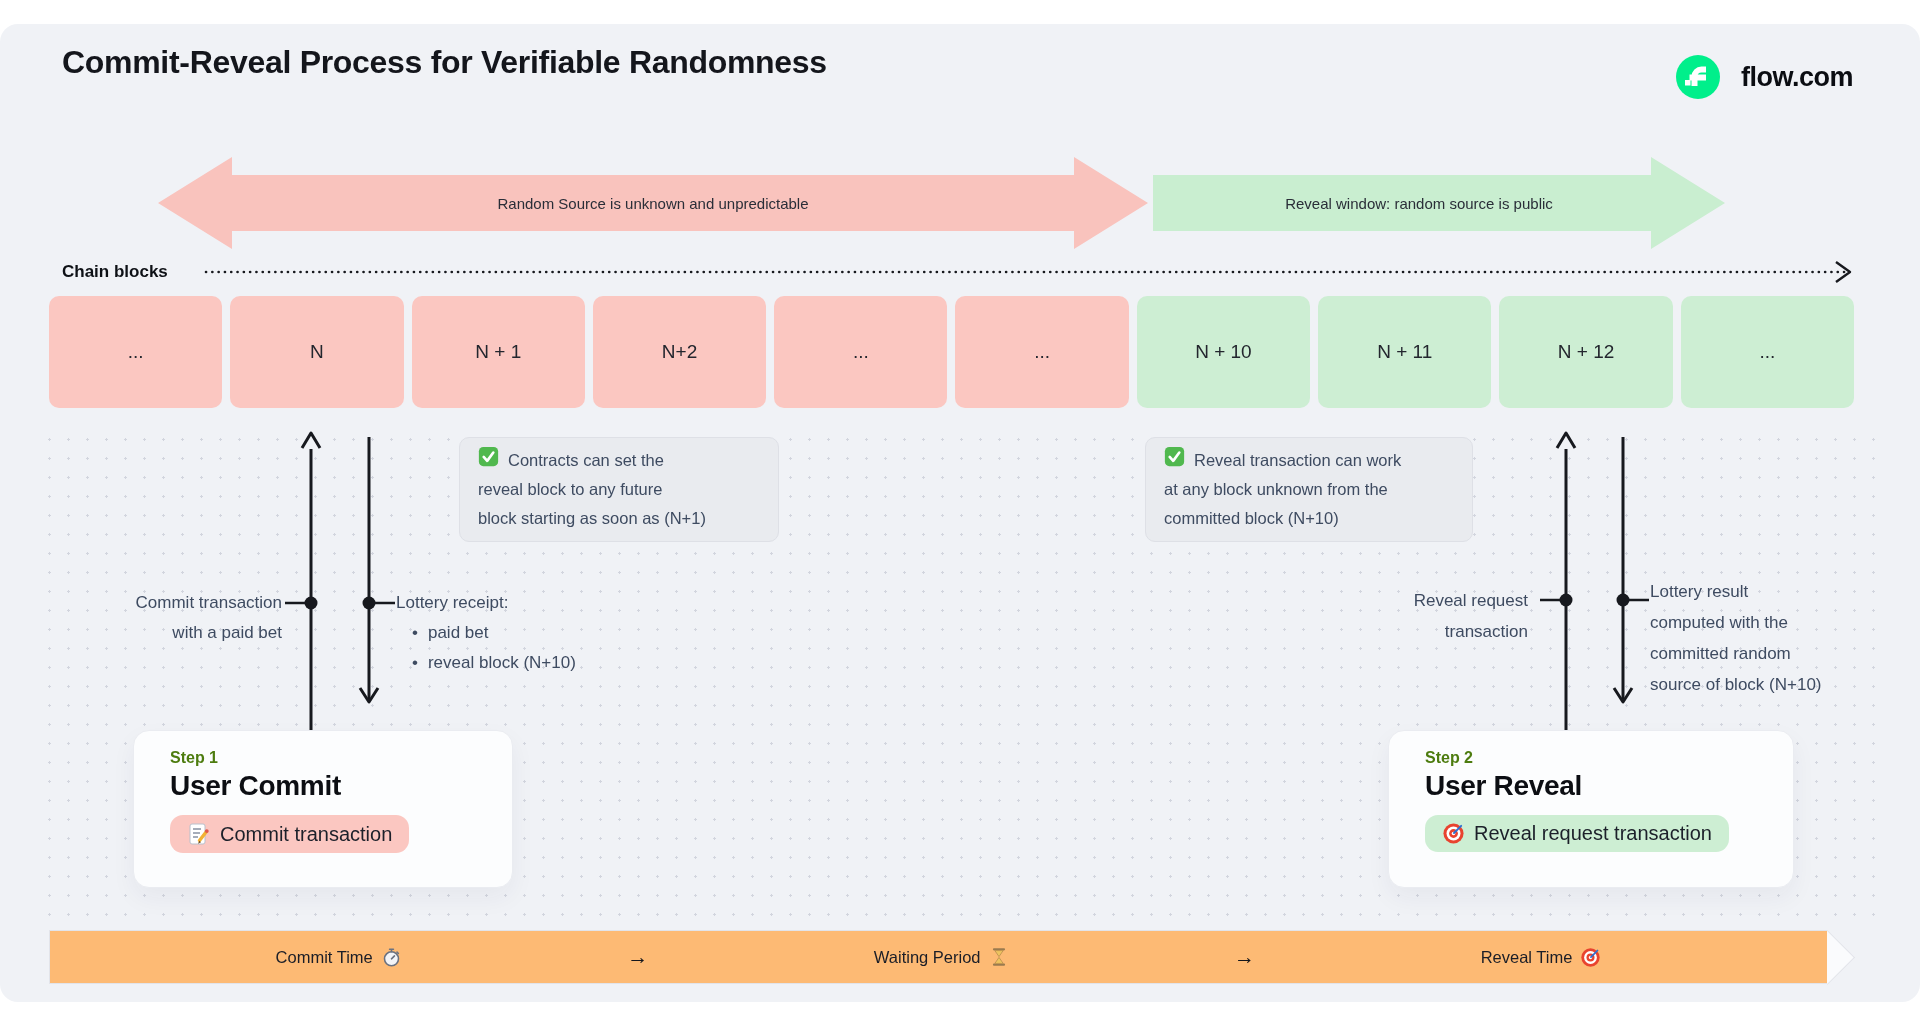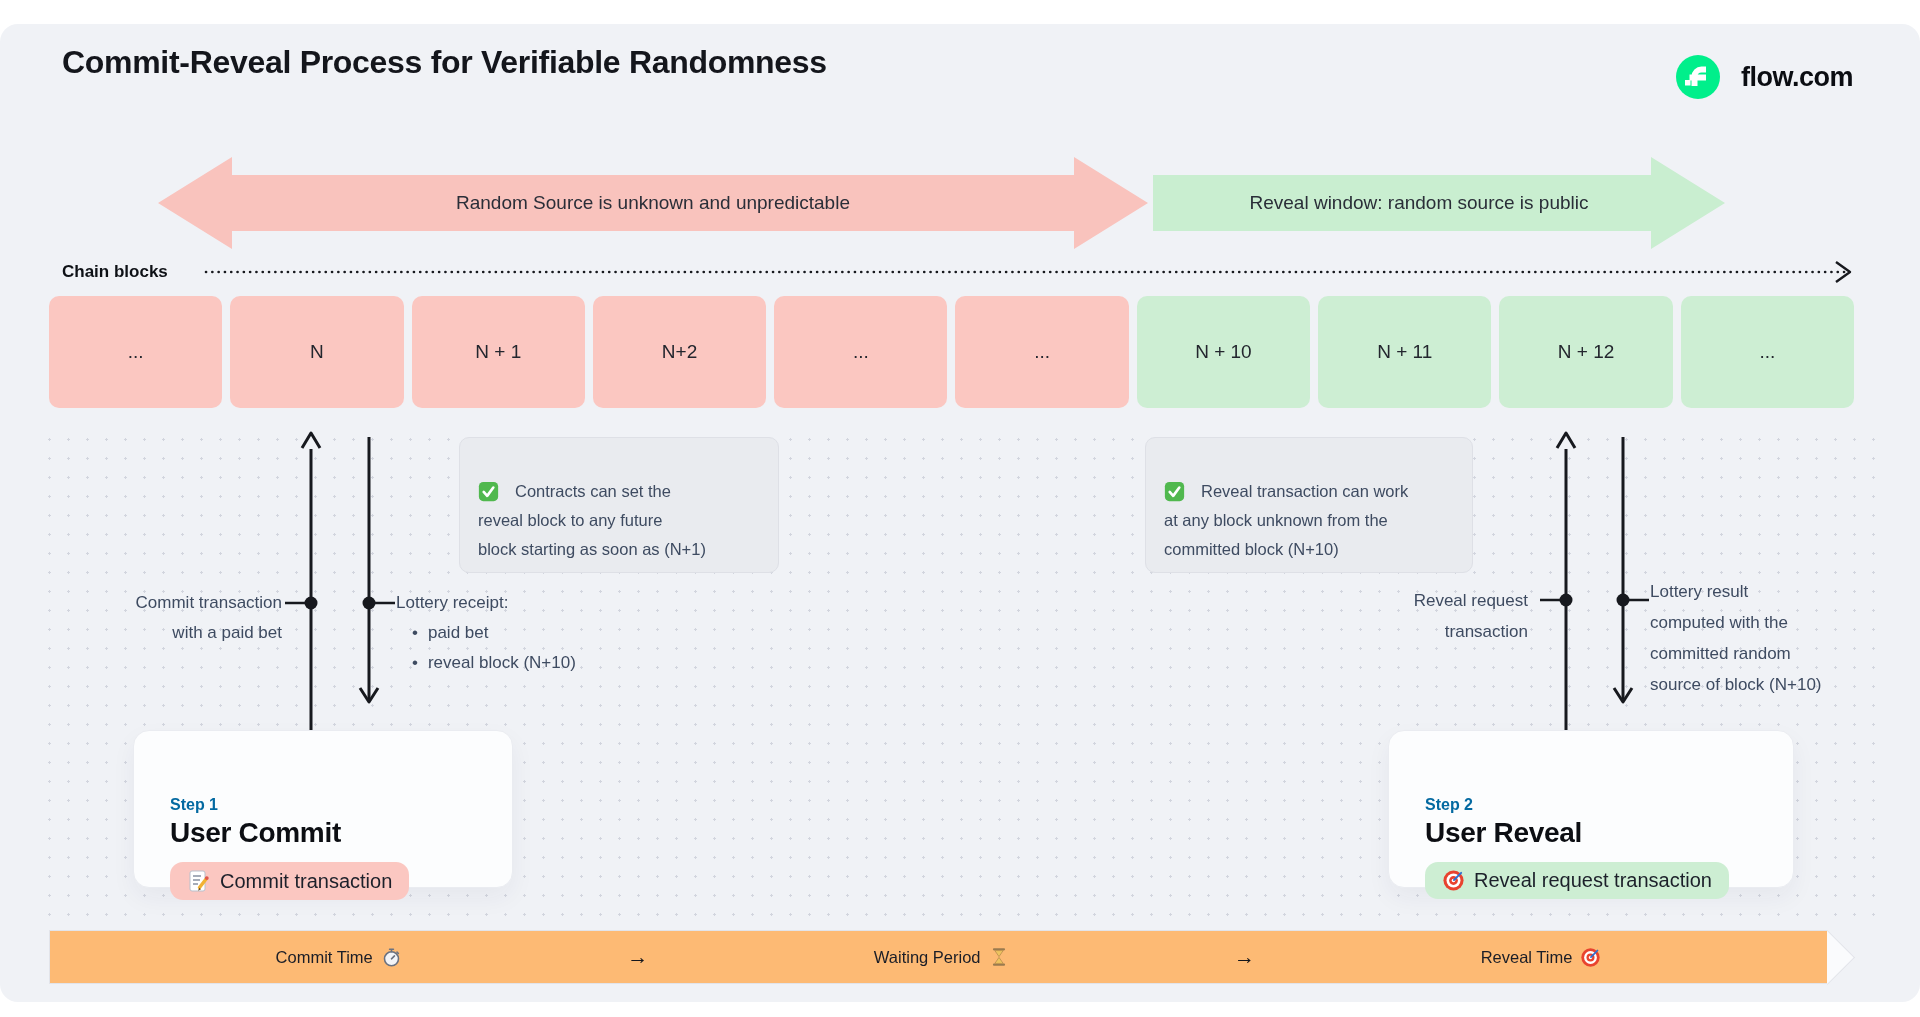--- a/index.html
+++ b/index.html
@@ -8,55 +8,55 @@
   #board{position:absolute;left:0;top:24px;width:1920px;height:978px;background:#f0f2f6;border-radius:18px;z-index:0;}
   #dots{position:absolute;left:40px;top:430px;width:1845px;height:495px;z-index:1;
         background-image:radial-gradient(#d2d5de 1.2px, transparent 1.3px);
         background-size:19px 19px;}
   .abs{position:absolute;z-index:3;}
   
   .title{left:62px;top:44px;font-size:32px;font-weight:600;letter-spacing:-0.3px;color:#14161c;}
   .brand{left:1676px;top:55px;display:flex;align-items:center;gap:21px;}
   .brand-name{font-size:27px;font-weight:800;color:#0b0d12;letter-spacing:-0.5px;}
   
-  .band{display:flex;align-items:center;justify-content:center;font-size:19px;color:#2a2e38;}
+  .band{display:flex;align-items:center;justify-content:center;font-size:15px;color:#2a2e38;}
   .band-red{left:158px;top:157px;width:990px;height:92px;background:var(--band_red,#f9c3bd);
     clip-path:polygon(0px 46px,74px 0px,74px 18px,916px 18px,916px 0px,990px 46px,916px 92px,916px 74px,74px 74px,74px 92px);}
   .band-green{left:1153px;top:157px;width:572px;height:92px;background:var(--band_green,#c9eed0);
     clip-path:polygon(0px 18px,498px 18px,498px 0px,572px 46px,498px 92px,498px 74px,0px 74px);}
   
   .chain-label{left:62px;top:262px;font-size:17px;font-weight:700;color:#0e1116;}
   .blocks{left:49px;top:296px;width:1805px;display:flex;gap:8px;}
   .block{flex:1 1 0;height:112px;border-radius:10px;display:flex;align-items:center;justify-content:center;
          font-size:19px;color:#23262e;}
   .block.red{background:var(--red_block,#fbc7c1);}
   .block.green{background:var(--green_block,#cdeed3);}
   
   .note{background:#e9ebef;border:1px solid #dee0e6;border-radius:10px;padding:8px 18px;
         font-size:16.5px;line-height:29px;color:#3e4b61;}
   .note span{display:block;}
-  .note .first{display:flex;align-items:center;gap:16px;margin-top:31px;}
+  .note .first{display:flex;gap:9px;}
   .note-1{left:459px;top:437px;width:282px;}
   .note-2{left:1145px;top:437px;width:290px;}
   
   .ann{font-size:17px;color:#3e4b61;}
   .ann div{line-height:30px;}
   .ann-commit{left:60px;top:588px;width:222px;text-align:right;}
   .ann-receipt{left:396px;top:588px;}
   .ann-receipt .bullet{display:flex;gap:10px;padding-left:16px;}
   .ann-reveal{left:1320px;top:585px;width:208px;text-align:right;}
   .ann-reveal div{line-height:31px;}
   .ann-result{left:1650px;top:576px;}
   .ann-result div{line-height:31px;}
   
   .card{background:#fcfdfe;border:1px solid #eaecf1;border-radius:16px;box-shadow:0 10px 24px rgba(30,40,70,0.05);
         padding:18px 0 0 36px;box-sizing:border-box;}
   .card-1{left:133px;top:730px;width:380px;height:158px;}
   .card-2{left:1388px;top:730px;width:406px;height:158px;}
-  .eyebrow{font-size:16px;font-weight:700;color:#0369a1;margin-top:47px;}
+  .eyebrow{font-size:16px;font-weight:700;color:#4d7c0f;}
   .card-title{font-size:28px;font-weight:800;color:#0c0e13;margin-top:3px;letter-spacing:-0.3px;}
   .pill{display:inline-flex;align-items:center;gap:9px;margin-top:13px;border-radius:13px;
         padding:7px 17px;font-size:20px;font-weight:500;color:#1c202a;}
   .pill-red{background:var(--red_block,#fbc7c1);}
   .pill-green{background:var(--green_block,#cdeed3);}
   
   .timeline{left:49px;top:930px;width:1778px;height:54px;background:#fdba74;border:1px solid #e2e4ea;border-right:none;
             display:flex;align-items:center;justify-content:space-evenly;box-sizing:border-box;font-size:16.5px;color:#1b1e27;}
   .tl-chevron{left:1808px;top:938px;width:38px;height:38px;background:#fafbfd;
               border-top:1px solid #e2e4ea;border-right:1px solid #e2e4ea;transform:rotate(45deg);z-index:2;}

